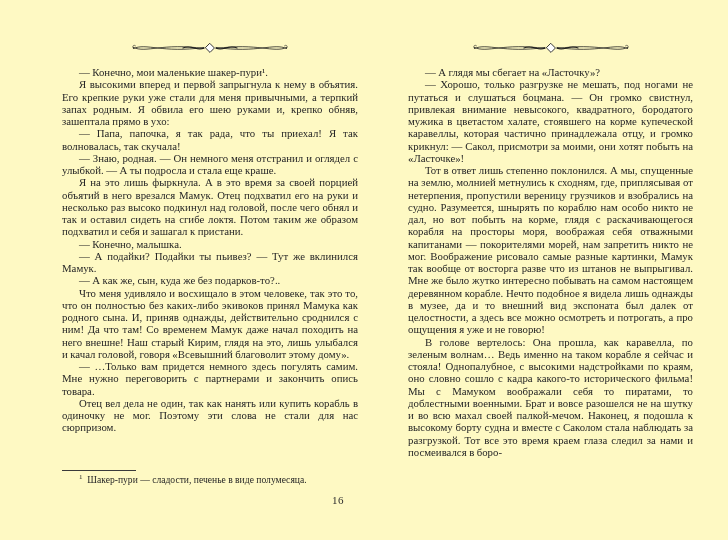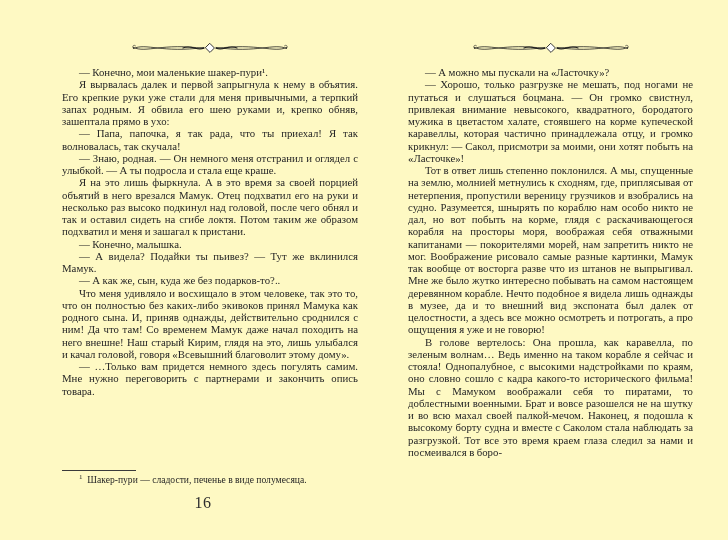--- a/index.html
+++ b/index.html
@@ -58,23 +58,23 @@
     text-indent: 17px;
     text-align: justify;
   }
   .footnote-text sup {
     font-size: 7px;
     line-height: 0;
   }
   .pageno {
     position: absolute;
     top: 494px;
-    font-size: 16px;
+    font-size: 11px;
     letter-spacing: 0.5px;
-    text-align: center;
+    text-align: right;
     color: #2e2e2e;
   }
   .pageno.left  { left: 62px;  width: 282px; }
   .pageno.right { left: 408px; width: 268px; }
 </style>
 </head>
 <body>
 
 <div class="spread">
 
@@ -91,29 +91,30 @@
           <path d="M6,14 C30,3 58,23 134,12"></path>
           <path d="M6,12 C30,23 58,3 134,14"></path>
           <path d="M96,13 C112,6 122,20 134,13" stroke-width="2"></path>
           <path d="M6,13 c-3,-3 1,-7 4,-4" stroke-width="1.1"></path>
         </g>
         <path d="M145,5 L153,13 L145,21 L137,13 Z" fill="#ffffff" stroke-width="1.6"></path>
       </svg>
     </div>
     <div class="text-block">
         <p class="para" lang="ru">— Конечно, мои маленькие шакер-пури¹.</p>
-        <p class="para" lang="ru">Я вырвалась далек и первой запрыгнула к нему в объятия. Его крепкие руки уже стали для меня привычными, а терпкий запах родным. Я обвила его шею руками и, крепко обняв, зашептала прямо в ухо:</p>
+        <p class="para" lang="ru">Я высокими вперед и первой запрыгнула к нему в объятия. Его крепкие руки уже стали для меня привычными, а терпкий запах родным. Я обвила его шею руками и, крепко обняв, зашептала прямо в ухо:</p>
         <p class="para" lang="ru">— Папа, папочка, я так рада, что ты приехал! Я так волновалась, так скучала!</p>
         <p class="para" lang="ru">— Знаю, родная. — Он немного меня отстранил и оглядел с улыбкой. — А ты подросла и стала еще краше.</p>
-        <p class="para" lang="ru">Я на это лишь фыркнула. А в это время за своей порцией объятий в него врезался Мамук. Отец подхватил его на руки и несколько раз высоко подкинул над головой, после чего обнял и так и оставил сидеть на сгибе локтя. Потом таким же образом подхватил и меня и зашагал к пристани.</p>
+        <p class="para" lang="ru">Я на это лишь фыркнула. А в это время за своей порцией объятий в него врезался Мамук. Отец подхватил его на руки и несколько раз высоко подкинул над головой, после чего обнял и так и оставил сидеть на сгибе локтя. Потом таким же образом подхватил и себя и зашагал к пристани.</p>
         <p class="para" lang="ru">— Конечно, малышка.</p>
-        <p class="para" lang="ru">— А видела? Подайки ты пьивез? — Тут же вклинился Мамук.</p>
+        <p class="para" lang="ru">— А подайки? Подайки ты пьивез? — Тут же вклинился Мамук.</p>
         <p class="para" lang="ru">— А как же, сын, куда же без подарков-то?..</p>
         <p class="para" lang="ru">Что меня удивляло и восхищало в этом человеке, так это то, что он полностью без каких-либо экивоков принял Мамука как родного сына. И, приняв однажды, действительно сроднился с ним! Да что там! Со временем Мамук даже начал походить на него внешне! Наш старый Кирим, глядя на это, лишь улыбался и качал головой, говоря «Всевышний благоволит этому дому».</p>
         <p class="para" lang="ru">— …Только вам придется немного здесь погулять самим. Мне нужно переговорить с партнерами и закончить опись товара.</p>
+        <p class="para" lang="ru">Отец вел дела не один, так как нанять или купить корабль в одиночку не мог. Поэтому эти слова не стали для нас сюрпризом.</p>
       </div>
   </div>
 
   <div class="footnote-block">
     <div class="footnote-rule"></div>
     <p class="footnote-text"><sup>1</sup>&nbsp;&nbsp;<span>Шакер-пури — сладости, печенье в виде полумесяца.</span></p>
   </div>
 
   <div class="page-body right">
     <div class="ornament-wrap">
@@ -127,21 +128,21 @@
         <g transform="translate(290,0) scale(-1,1)">
           <path d="M6,14 C30,3 58,23 134,12"></path>
           <path d="M6,12 C30,23 58,3 134,14"></path>
           <path d="M96,13 C112,6 122,20 134,13" stroke-width="2"></path>
           <path d="M6,13 c-3,-3 1,-7 4,-4" stroke-width="1.1"></path>
         </g>
         <path d="M145,5 L153,13 L145,21 L137,13 Z" fill="#ffffff" stroke-width="1.6"></path>
       </svg>
     </div>
     <div class="text-block">
-        <p class="para" lang="ru">— А можно мы пускали на «Ласточку»?</p>
+        <p class="para" lang="ru">— А глядя мы сбегает на «Ласточку»?</p>
         <p class="para" lang="ru">— Хорошо, только разгрузке не мешать, под ногами не путаться и слушаться боцмана. — Он громко свистнул, привлекая внимание невысокого, квадратного, бородатого мужика в цветастом халате, стоявшего на корме купеческой каравеллы, которая частично принадлежала отцу, и громко крикнул: — Сакол, присмотри за моими, они хотят побыть на «Ласточке»!</p>
         <p class="para" lang="ru">Тот в ответ лишь степенно поклонился. А мы, спущенные на землю, молнией метнулись к сходням, где, приплясывая от нетерпения, пропустили вереницу грузчиков и взобрались на судно. Разумеется, шнырять по кораблю нам особо никто не дал, но вот побыть на корме, глядя с раскачивающегося корабля на просторы моря, воображая себя отважными капитанами — покорителями морей, нам запретить никто не мог. Воображение рисовало самые разные картинки, Мамук так вообще от восторга разве что из штанов не выпрыгивал. Мне же было жутко интересно побывать на самом настоящем деревянном корабле. Нечто подобное я видела лишь однажды в музее, да и то внешний вид экспоната был далек от целостности, а здесь все можно осмотреть и потрогать, а про ощущения я уже и не говорю!</p>
         <p class="para" lang="ru">В голове вертелось: Она прошла, как каравелла, по зеленым волнам… Ведь именно на таком корабле я сейчас и стояла! Однопалубное, с высокими надстройками по краям, оно словно сошло с кадра какого-то исторического фильма! Мы с Мамуком воображали себя то пиратами, то доблестными военными. Брат и вовсе разошелся не на шутку и во всю махал своей палкой-мечом. Наконец, я подошла к высокому борту судна и вместе с Саколом стала наблюдать за разгрузкой. Тот все это время краем глаза следил за нами и посмеивался в боро-</p>
       </div>
   </div>
 
   <div class="pageno left">16</div>
 
 </div>
 

